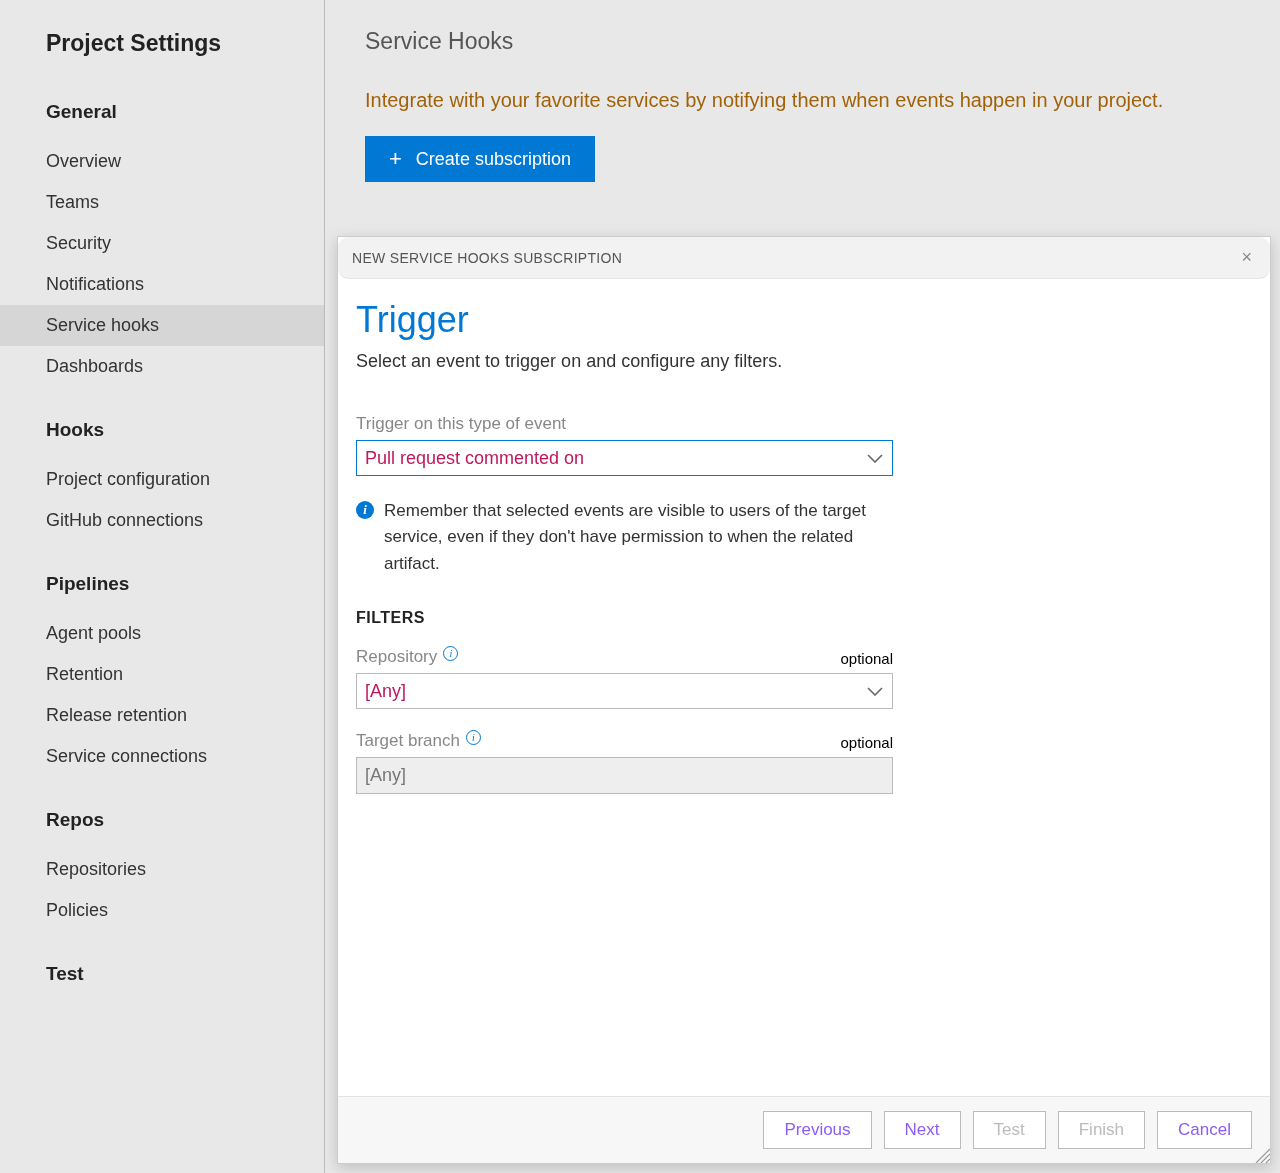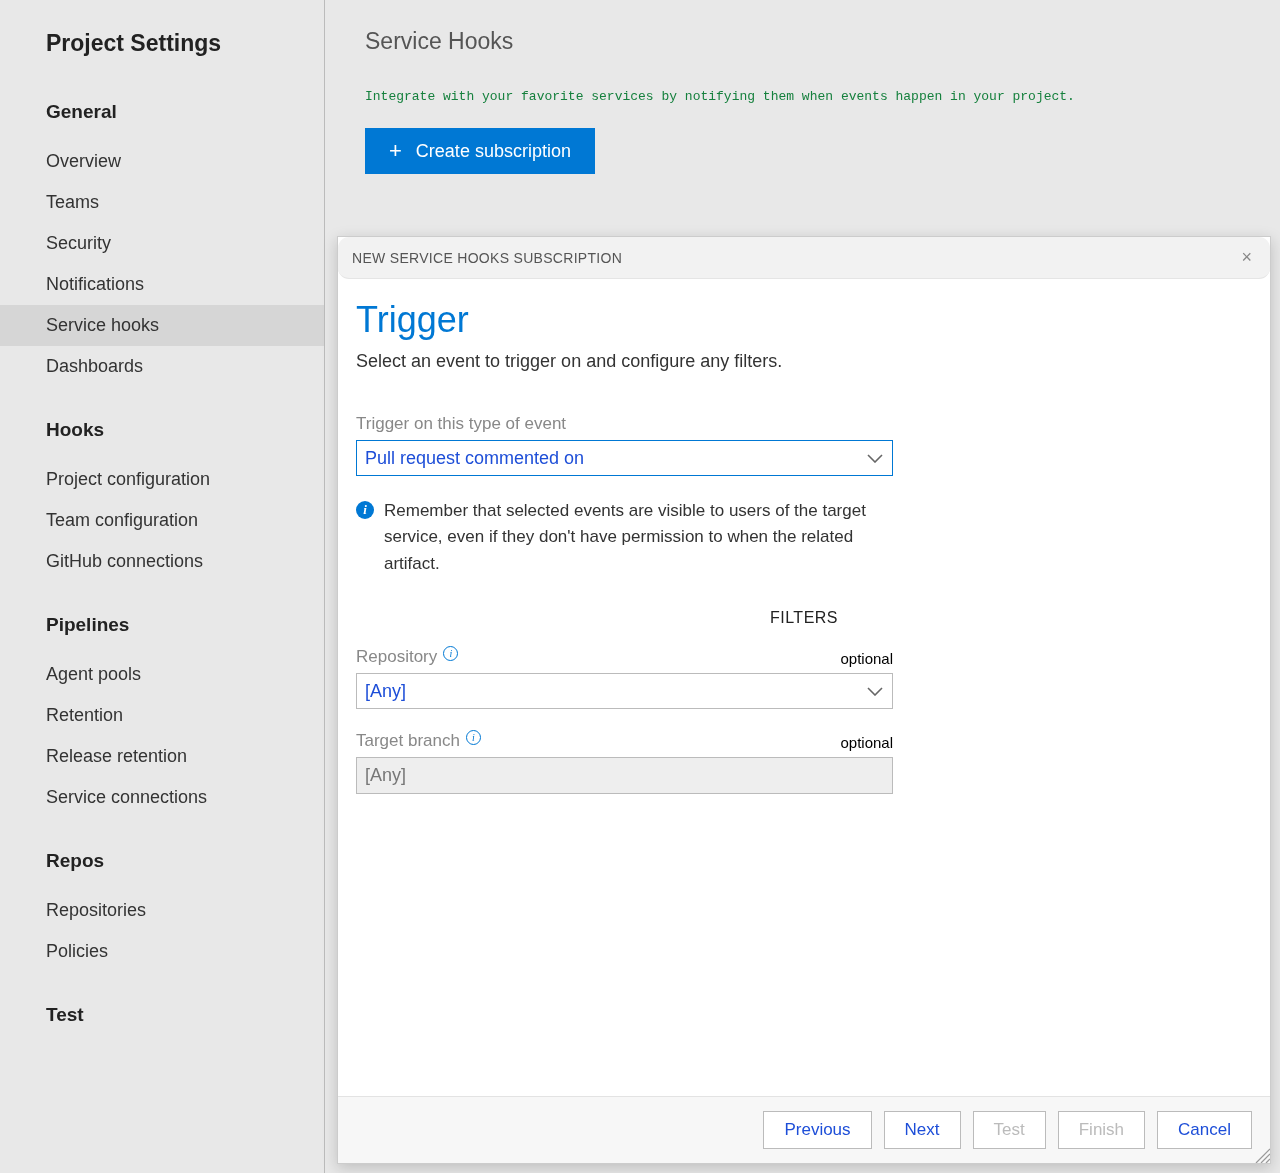--- a/index.html
+++ b/index.html
@@ -43,24 +43,23 @@
       padding: 20px 40px;
       position: relative;
     }
     .page-title {
       font-size: 23px;
       font-weight: 400;
       color: #555;
       margin: 8px 0 34px 0;
     }
     .page-desc {
-      font-size: 13px;
-      color: #15803d;
+      font-size: 20px;
+      color: #a16207;
       margin-bottom: 24px;
-      font-family: Liberation Mono, monospace;
     }
     .create-btn {
       background: #0078d4;
       color: #fff;
       border: none;
       font-size: 18px;
       padding: 12px 24px;
       display: inline-flex;
       align-items: center;
       gap: 14px;
@@ -129,21 +128,21 @@
     .select-wrap { position: relative; margin-bottom: 22px; width: 537px; }
     .select-wrap.highlight select { border: 1px solid #0078d4; }
     .select-wrap select, .select-wrap input[type=text] {
       width: 100%;
       font-size: 18px;
       padding: 7px 34px 7px 8px;
       border: 1px solid #bbb;
       background: #fff;
       appearance: none;
       font-family: inherit;
-      color: #1d4ed8;
+      color: #be185d;
     }
     .select-wrap input[disabled] { background: #eee; color: #777; }
     .chevron {
       position: absolute;
       right: 10px;
       top: 50%;
       transform: translateY(-50%);
       pointer-events: none;
     }
     .chevron svg { width: 16px; height: 10px; }
@@ -159,25 +158,24 @@
       display: flex;
       align-items: center;
       justify-content: center;
       font-style: italic;
       font-family: Georgia, serif;
       margin-top: 3px;
     }
     .info-text { font-size: 17px; color: #333; line-height: 1.55; }
     .filters-head {
       font-size: 16px;
-      font-weight: 400;
+      font-weight: 700;
       letter-spacing: 0.5px;
       color: #222;
       margin-bottom: 20px;
-      text-align: center;
     }
     .label-with-icon { display: inline-flex; align-items: center; gap: 6px; }
     .mini-info {
       width: 15px; height: 15px;
       border: 1.3px solid #0078d4;
       border-radius: 50%;
       color: #0078d4;
       font-size: 10px;
       display: inline-flex;
       align-items: center;
@@ -194,21 +192,21 @@
       display: flex;
       justify-content: flex-end;
       gap: 12px;
       position: relative;
     }
     .dialog-footer button {
       font-size: 17px;
       padding: 8px 20px;
       background: #fff;
       border: 1px solid #bbb;
-      color: #1d4ed8;
+      color: #8b5cf6;
       cursor: pointer;
     }
     .dialog-footer button[disabled] {
       color: #bbb;
       cursor: default;
     }
     .resize-grip {
       position: absolute;
       right: 0; bottom: 0;
       width: 18px; height: 18px;
@@ -228,21 +226,20 @@
       <div class="sidebar-item">Teams</div>
       <div class="sidebar-item">Security</div>
       <div class="sidebar-item">Notifications</div>
       <div class="sidebar-item active">Service hooks</div>
       <div class="sidebar-item">Dashboards</div>
     </div>
 
     <div class="sidebar-group">
       <div class="section-header">Hooks</div>
       <div class="sidebar-item">Project configuration</div>
-      <div class="sidebar-item">Team configuration</div>
       <div class="sidebar-item">GitHub connections</div>
     </div>
 
     <div class="sidebar-group">
       <div class="section-header">Pipelines</div>
       <div class="sidebar-item">Agent pools</div>
       <div class="sidebar-item">Retention</div>
       <div class="sidebar-item">Release retention</div>
       <div class="sidebar-item">Service connections</div>
     </div>

